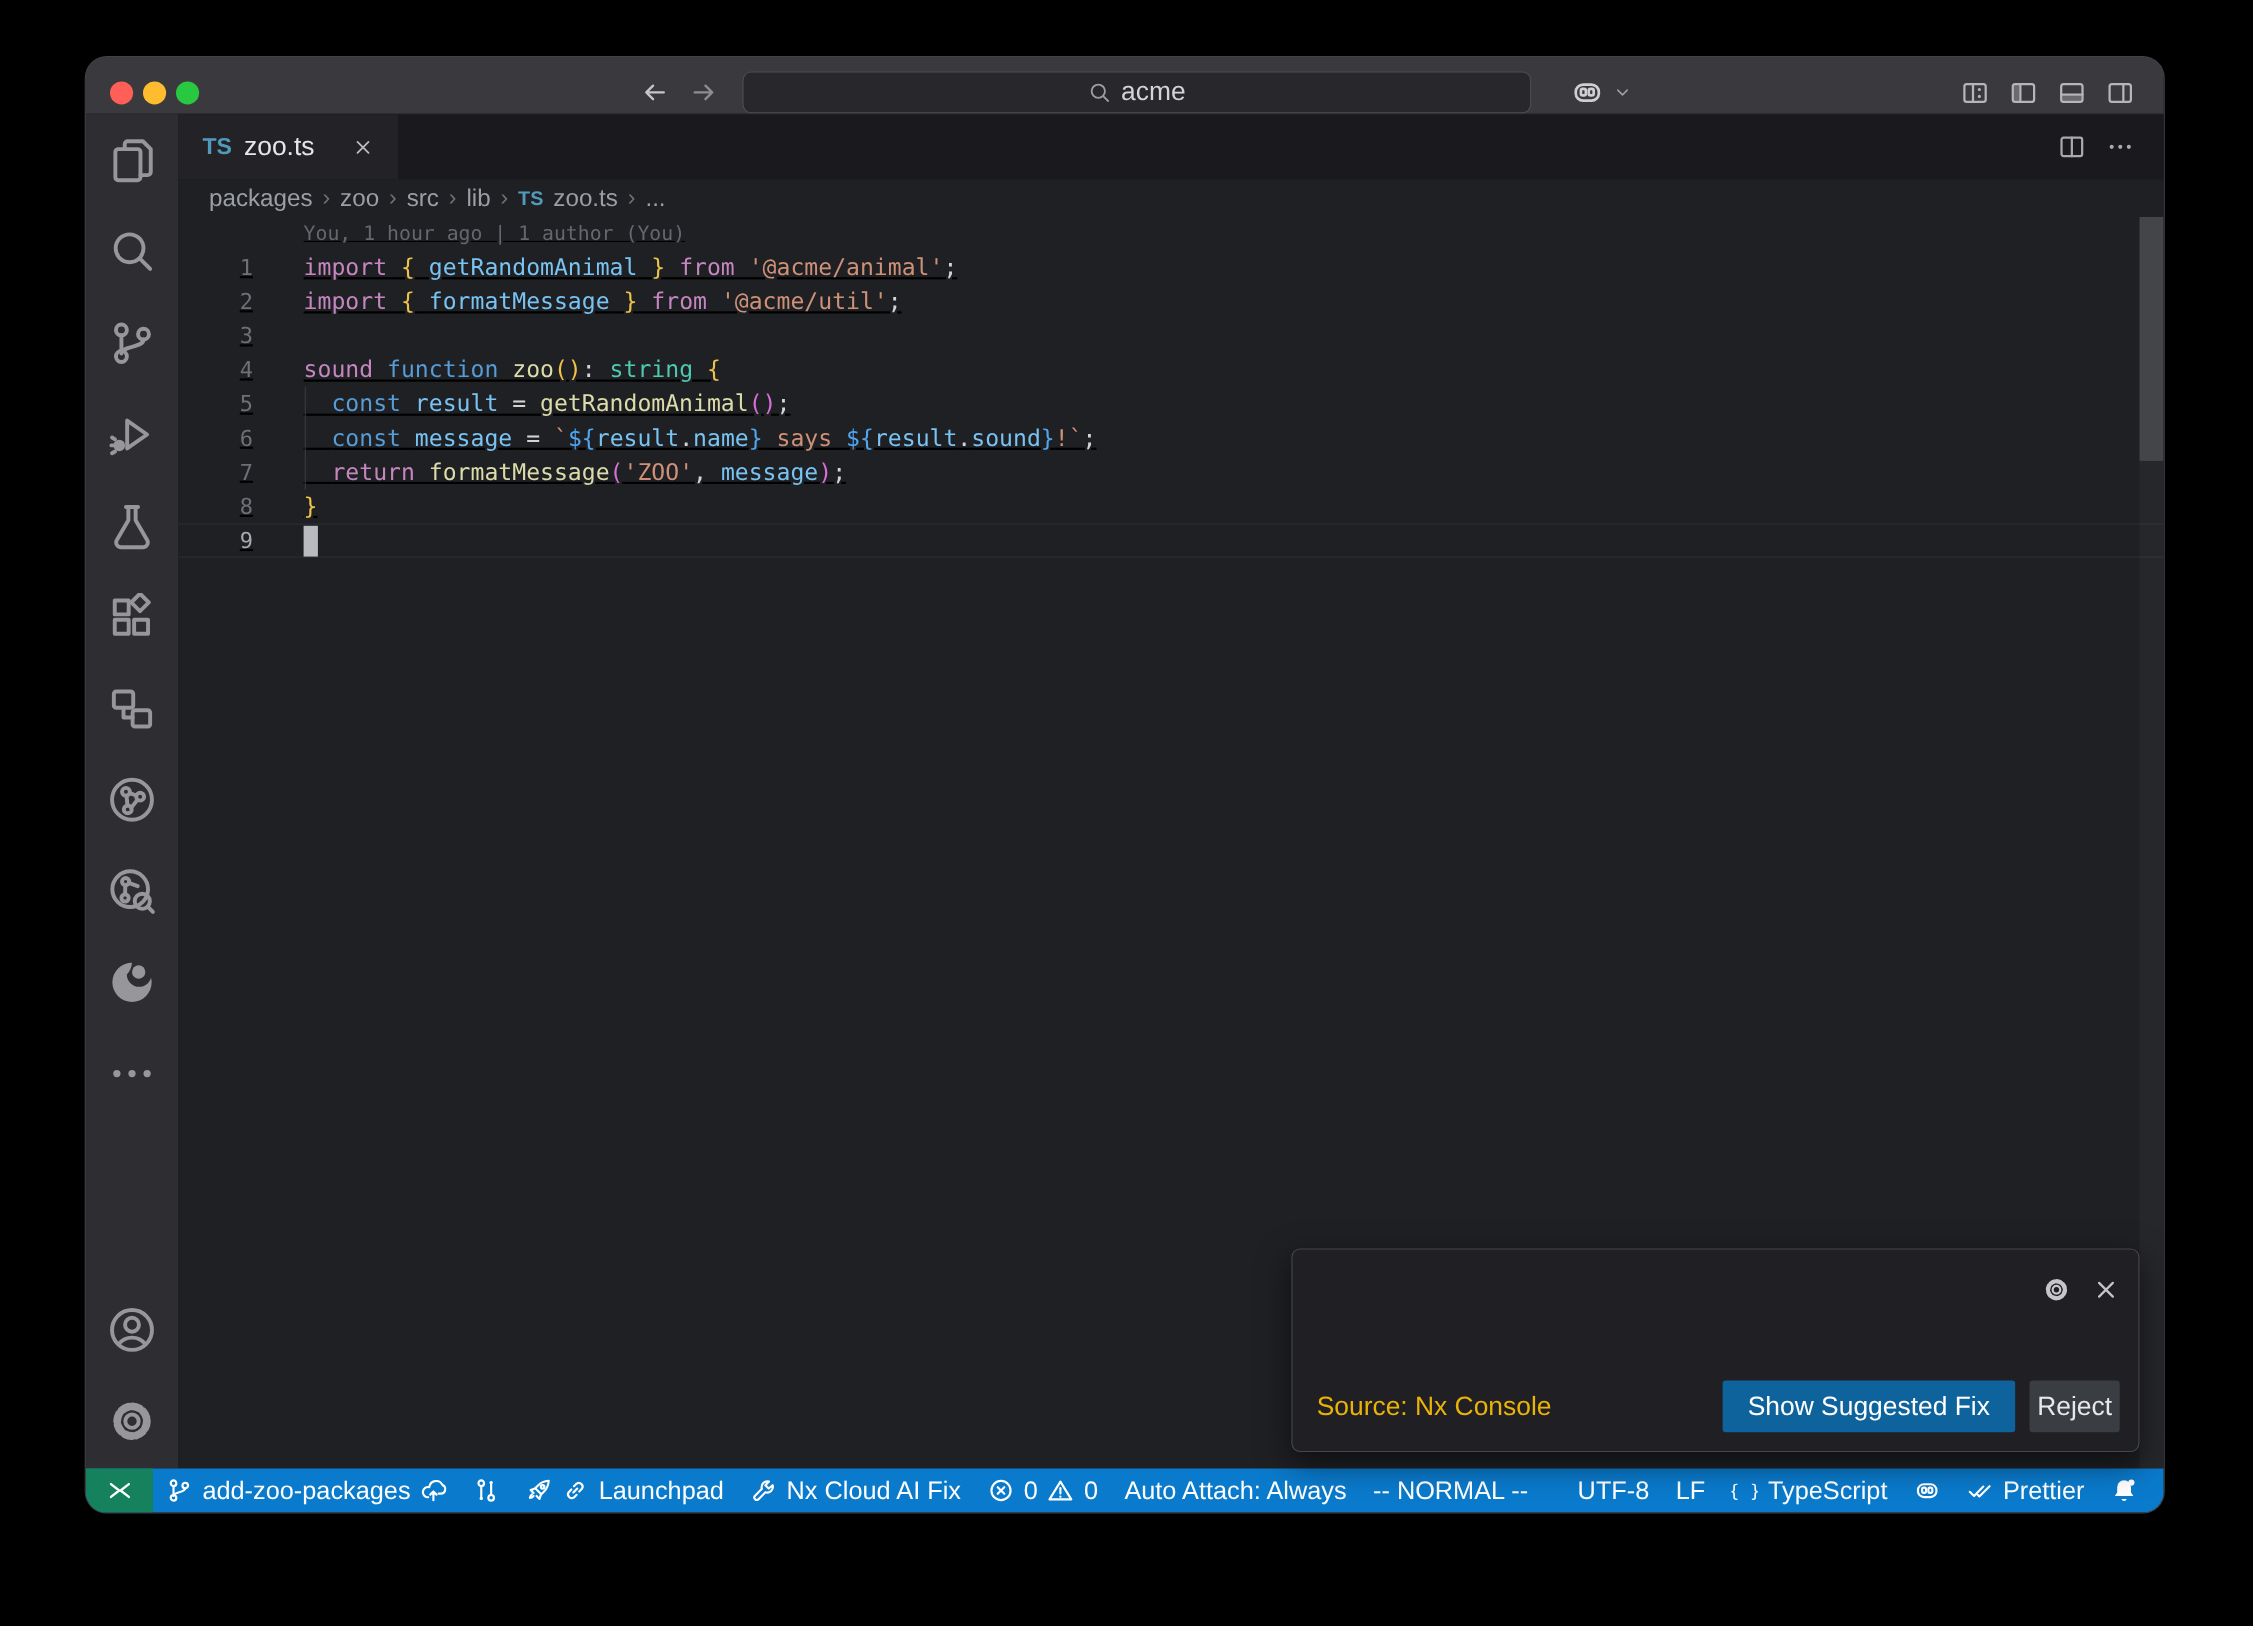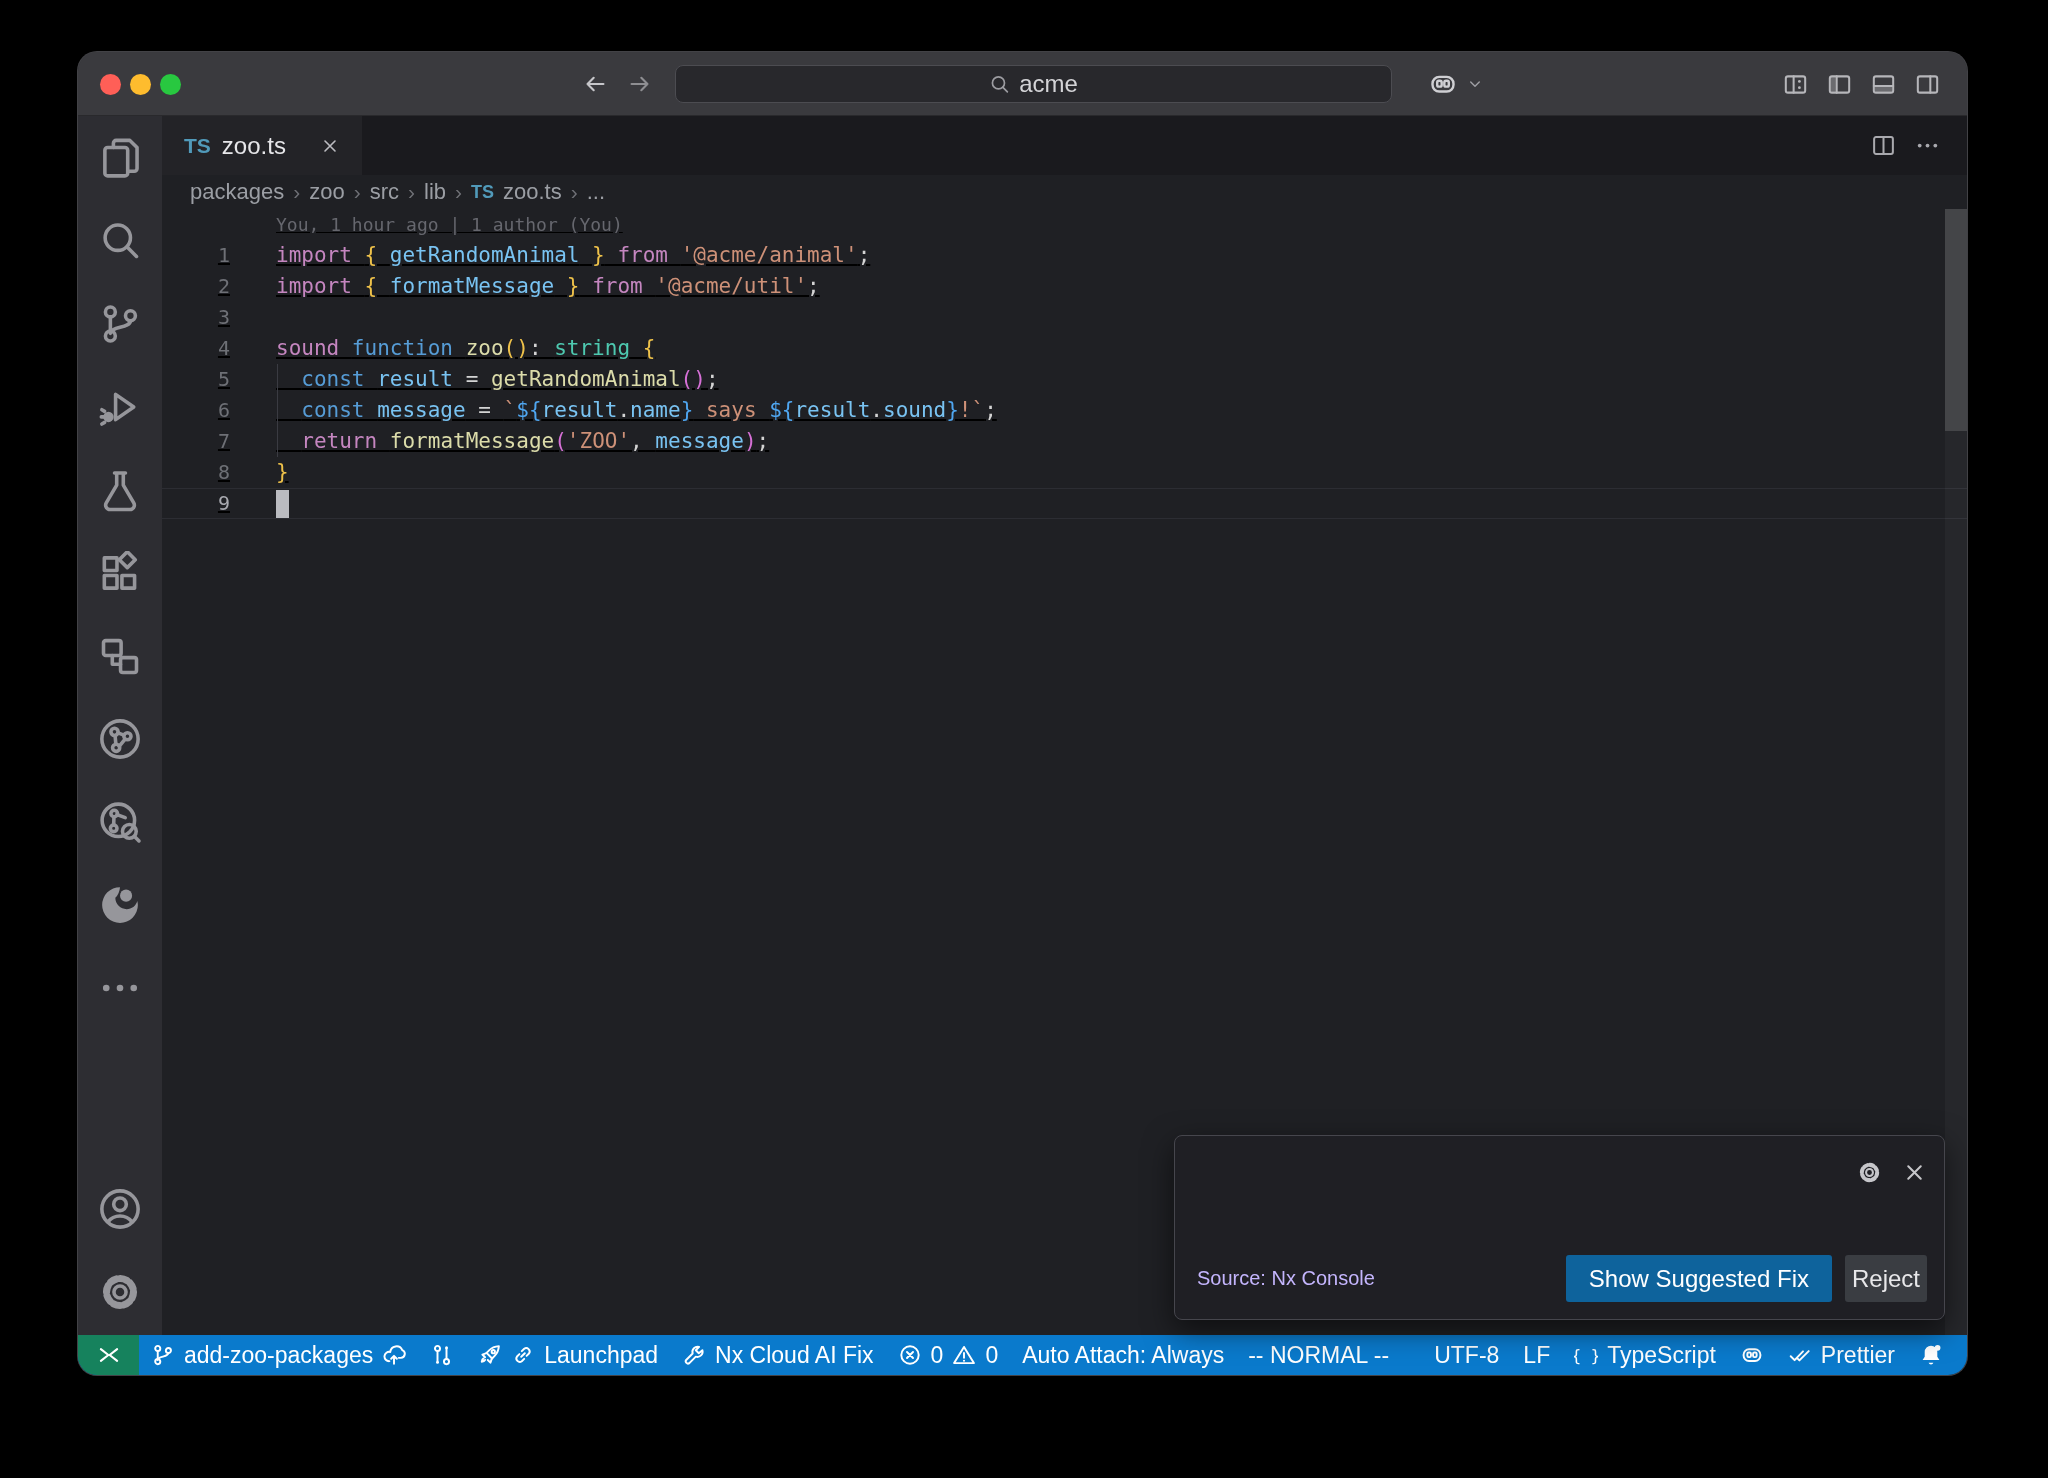--- a/index.html
+++ b/index.html
@@ -8,21 +8,21 @@
   .ic { display:inline-block; flex:none; }
   .ic svg { display:block; width:100%; height:100%; }
 
   #window { position:absolute; left:78px; top:52px; width:1889px; height:1323px;
             background:#1F2024; border-radius:19px; overflow:hidden;
             display:flex; flex-direction:column;
             box-shadow:0 0 0 1px rgba(120,120,128,.55), 0 40px 100px rgba(0,0,0,.75),
                        inset 0 1px 0 rgba(255,255,255,.14); }
 
   
-  .titlebar { height:64px; background:#3A3A3E; border-bottom:1px solid #29292C;
+  .titlebar { height:52px; background:#3A3A3E; border-bottom:1px solid #29292C;
               position:relative; flex:none; }
   .lights { position:absolute; left:22px; top:22px; display:flex; gap:9px; }
   .light { width:21px; height:21px; border-radius:50%; }
   .nav-arrow { position:absolute; top:19px; width:26px; height:26px; }
   .searchbox { position:absolute; left:597px; top:13px; width:717px; height:38px;
                background:#28282C; border:1px solid #4C4C51; border-radius:8px;
                display:flex; align-items:center; justify-content:center; gap:9px;
                color:#D4D4D7; font-size:24px; }
   .searchbox .ic { width:21px; height:21px; color:#9C9CA1; }
   .copilot-group { position:absolute; left:1350px; top:0; height:64px;
@@ -101,21 +101,21 @@
                   align-items:flex-start; }
   .toast-header .info { width:27px; height:27px; margin-top:5px; }
   .toast-msg { width:622px; margin-left:13px; font-size:25px; line-height:37px;
                color:#E4E4E7; }
   .toast-gear { position:absolute; right:62px; top:24px; width:25px; height:25px;
                 color:#C6C6CA; }
   .toast-close { position:absolute; right:17px; top:24px; width:25px; height:25px;
                  color:#C6C6CA; }
   .toast-footer { position:absolute; left:22px; right:17px; bottom:17px;
                   display:flex; align-items:center; }
-  .toast-source { font-size:20px; color:#c4b5fd; }
+  .toast-source { font-size:24px; color:#eab308; }
   .btn { height:47px; display:flex; align-items:center; border-radius:3px;
          font-size:24px; border:none; cursor:pointer; }
   .btn-primary { margin-left:auto; padding:0 23px; background:var(--c-btn,#0E639C);
                  color:#fff; }
   .btn-secondary { margin-left:13px; padding:0 7px; background:#3A3D42; color:#E8E8EA; }
 </style>
 </head>
 <body>
 
 <div id="window">

